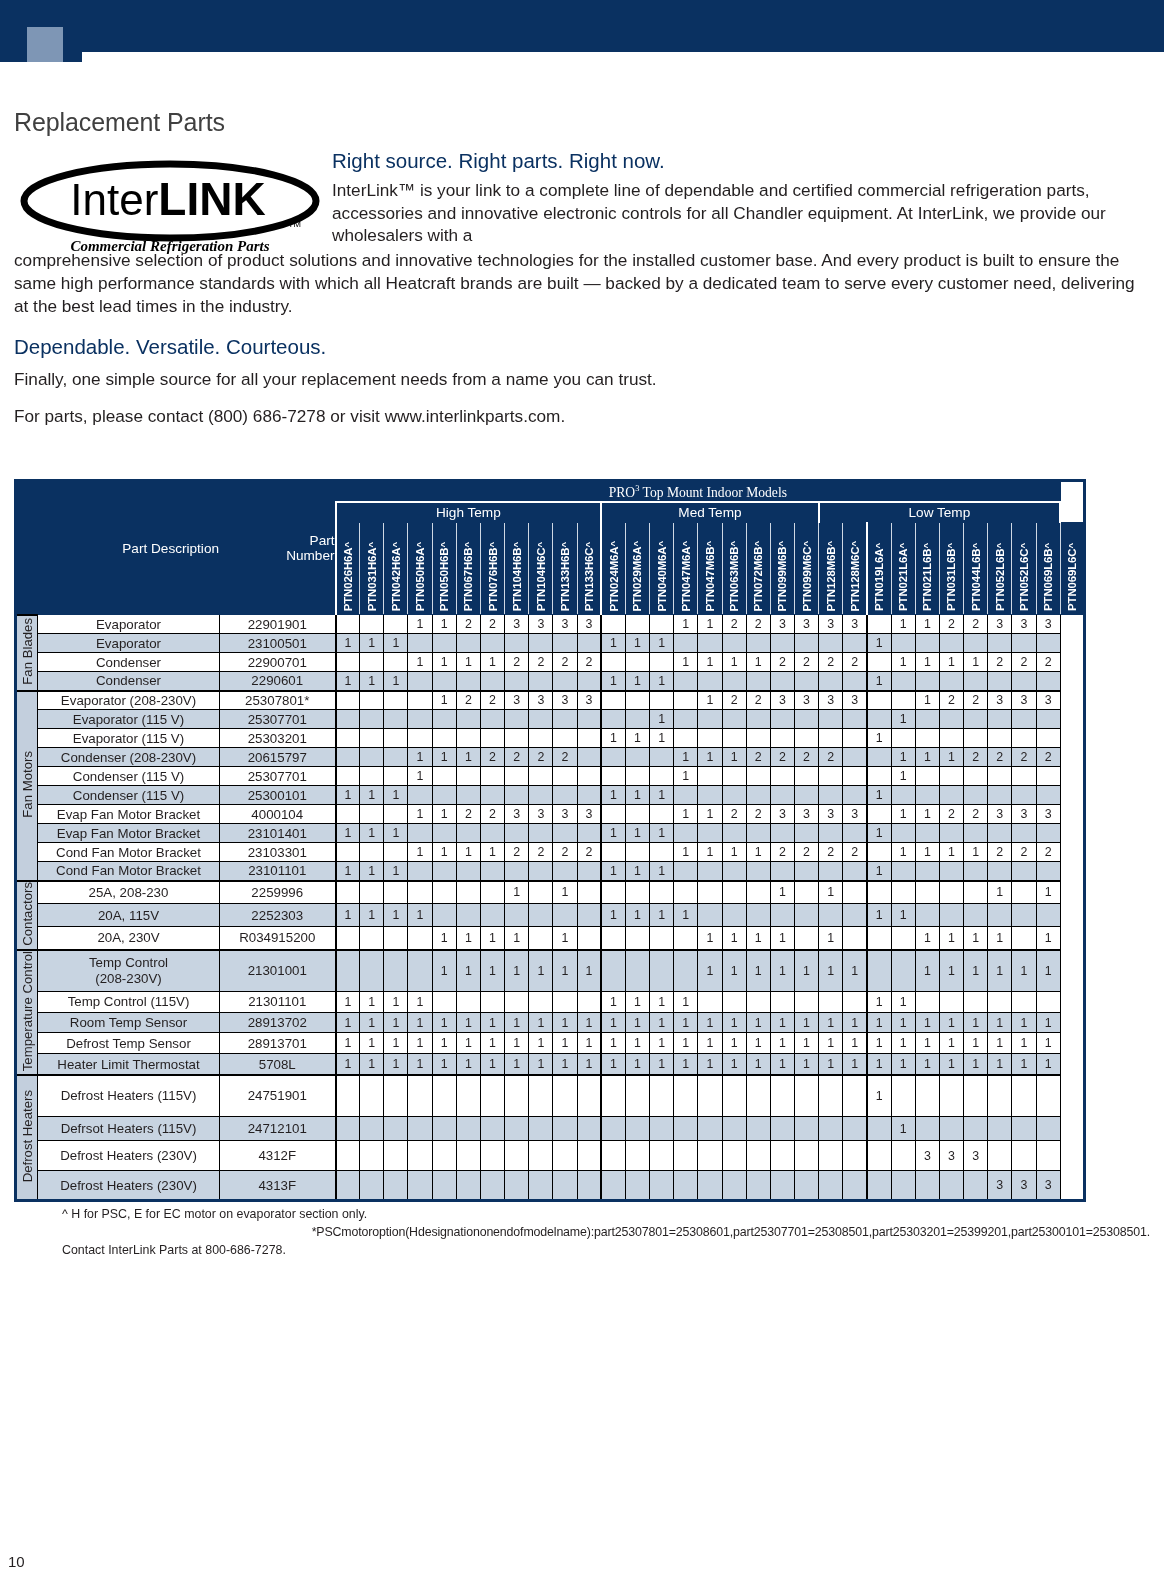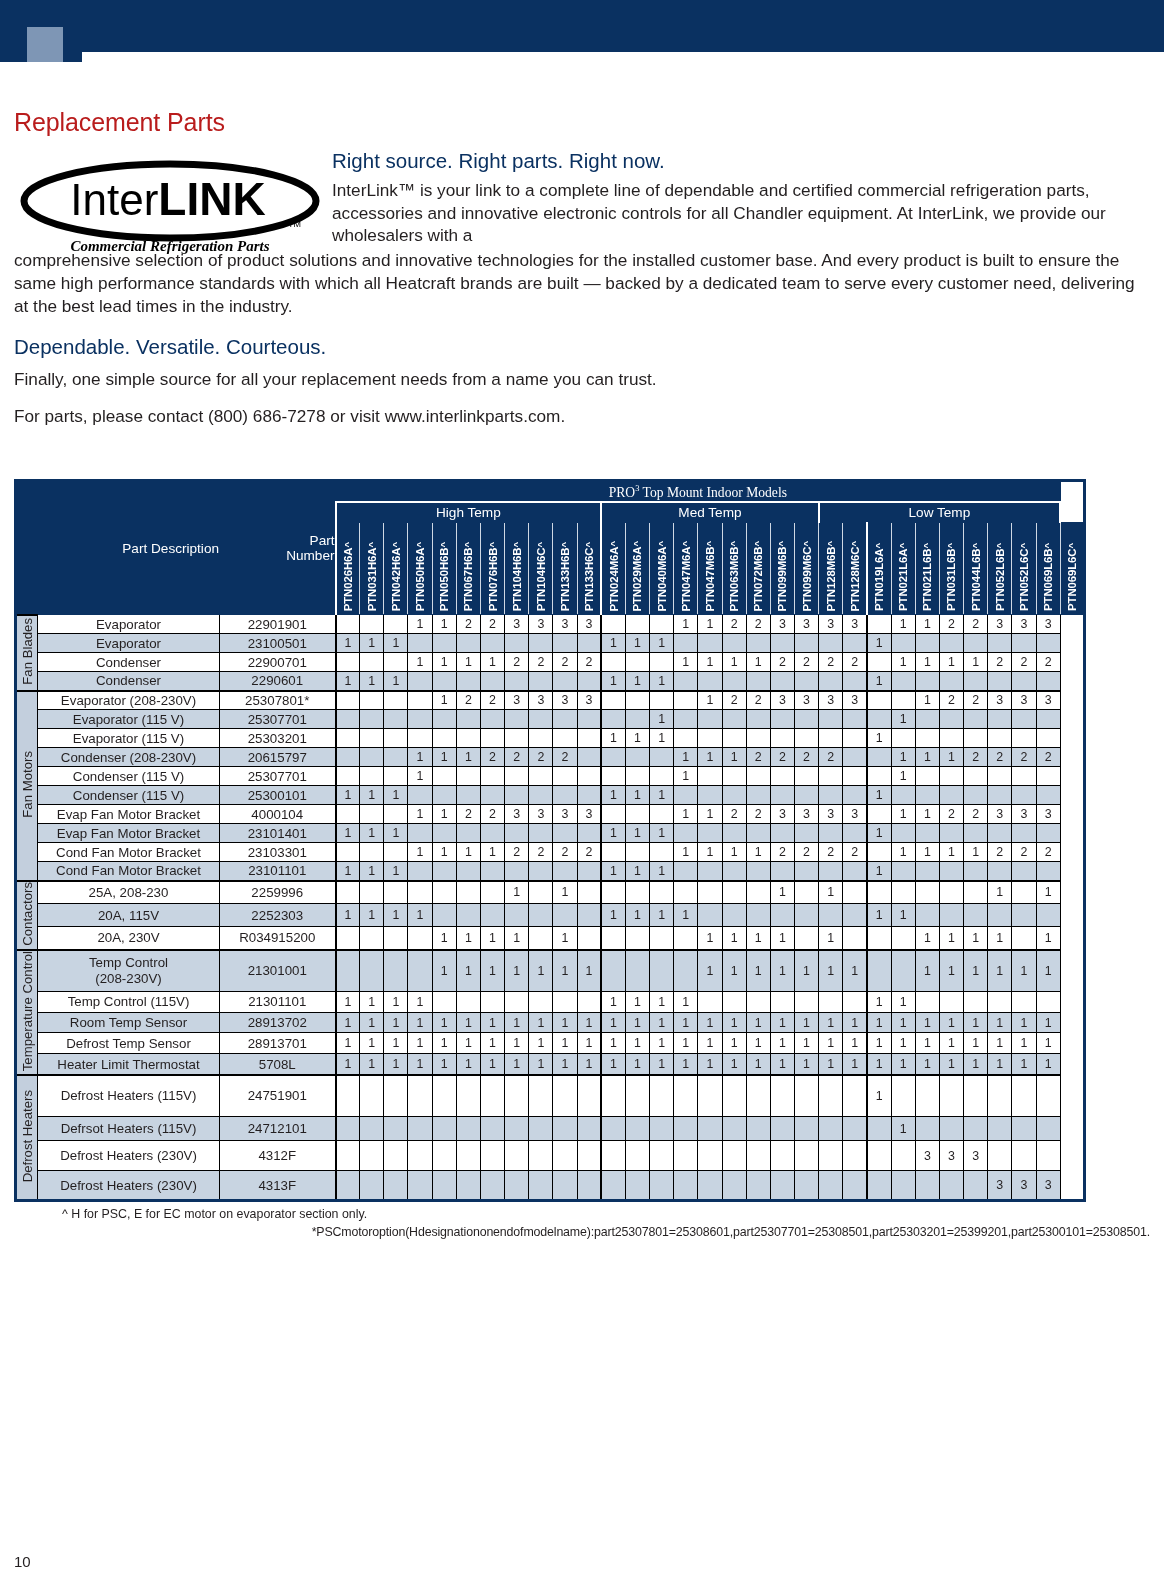--- a/index.html
+++ b/index.html
@@ -25,21 +25,21 @@
     background: #7e96b5;
   }
   .topbar-right {
     position: absolute; left: 82px; top: 0; right: 0; height: 52px;
     background: #0a3161;
   }
 
   
   .content { padding: 0 14px; }
   h1.section-title {
-    color: #b91c1c;
+    color: #404040;
     font-size: 25px;
     font-weight: normal;
     margin: 46px 0 0 0;
     letter-spacing: -0.1px;
   }
 
   .intro-wrap { position: relative; margin-top: 12px; }
 
   .logo-box {
     position: absolute; left: 6px; top: 4px; width: 300px; height: 104px;
@@ -131,21 +131,21 @@
   tr.wht td.desc, tr.wht td.pnum, tr.wht td.val { background: #ffffff; }
 
   tr.secend td { border-bottom: 2px solid #000; }
 
   
   .notes { padding: 4px 14px 0 14px; margin-left: 48px; }
   .note { font-size: 12.4px; line-height: 1.45; margin: 0; }
   .note.tight { letter-spacing: -0.15px; text-align: right; }
 
   .pageno {
-    position: absolute; left: 14px; bottom: 22px;
+    position: absolute; left: 8px; bottom: 22px;
     font-size: 15px; color: #231f20;
   }
 </style>
 </head>
 <body>
 
 <div class="topbar">
   <div class="topbar-left"></div>
   <div class="topbar-sq"></div>
   <div class="topbar-right"></div>
@@ -1182,15 +1182,16 @@
           <td class="val">3</td>
           <td class="val">3</td>
         </tr>
       </tbody>
   </table>
 </div>
 
 <div class="notes">
   <p class="note">^ H for PSC, E for EC motor on evaporator section only.</p>
   <p class="note tight">*PSCmotoroption(Hdesignationonendofmodelname):part25307801=25308601,part25307701=25308501,part25303201=25399201,part25300101=25308501.</p>
+  <p class="note">Contact InterLink Parts at 800-686-7278.</p>
 </div>
 
 <div class="pageno">10</div>
 
 </body></html>

